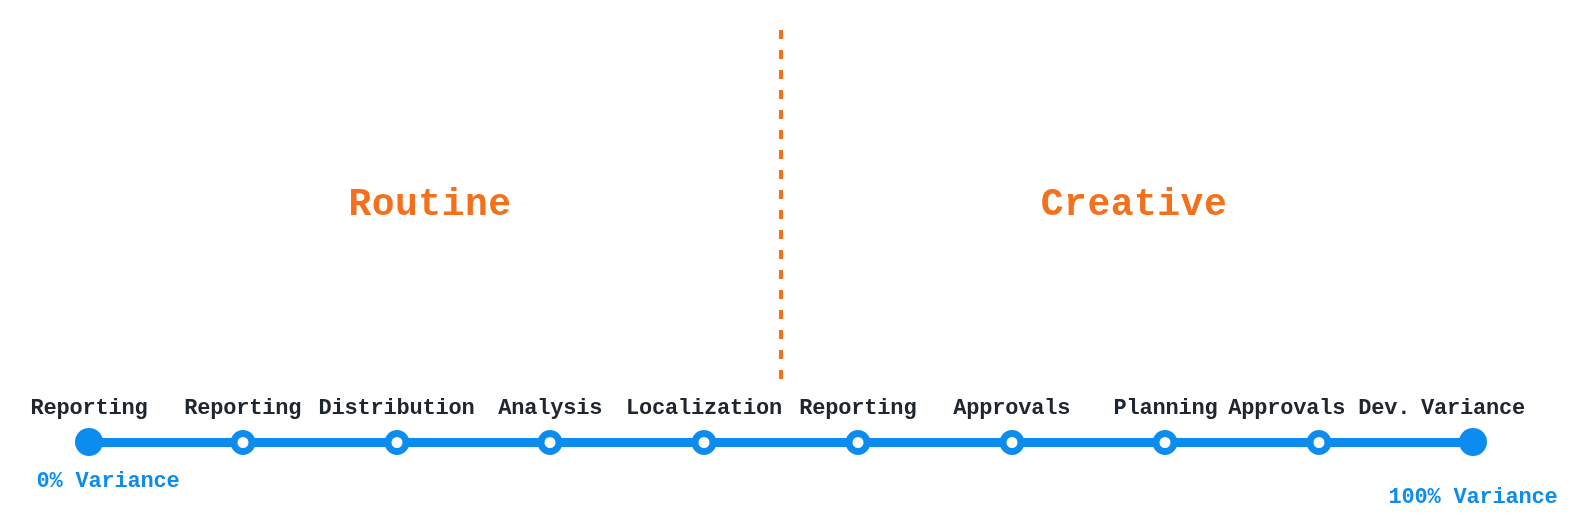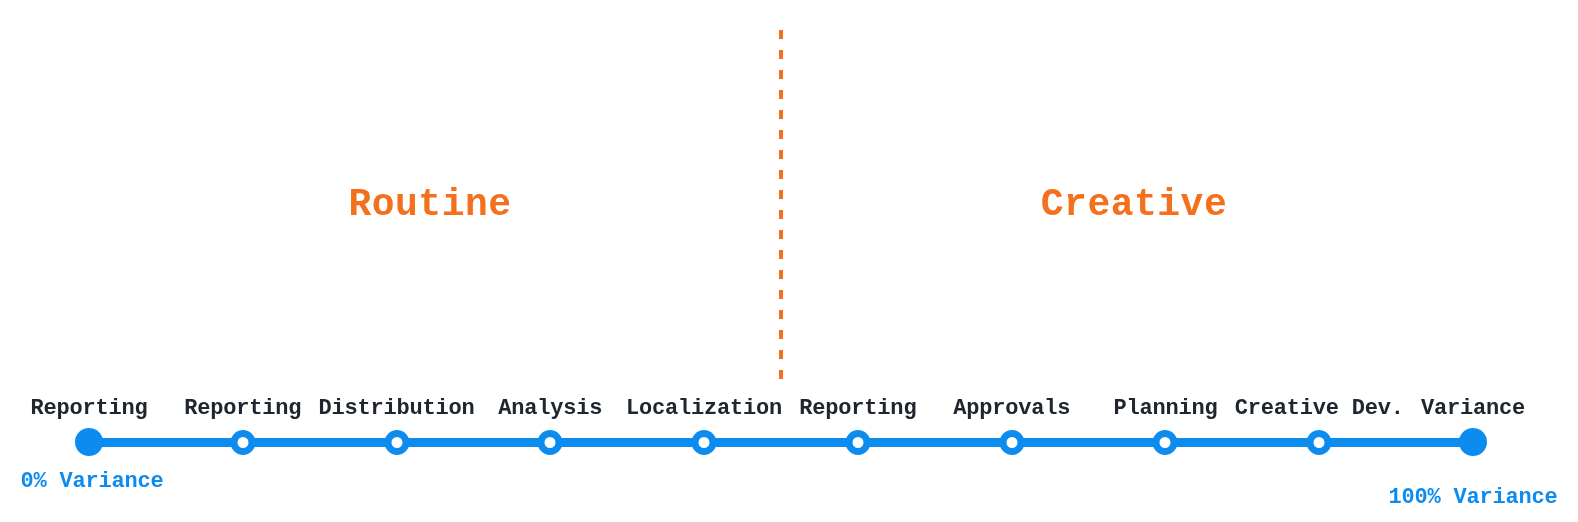--- a/index.html
+++ b/index.html
@@ -87,21 +87,21 @@
   .caption{
     position:absolute;
     top:469px;
     transform:translateX(-50%);
     font-weight:bold;
     font-size:22px;
     color:var(--blue);
     white-space:nowrap;
     letter-spacing:-0.2px;
   }
-  .caption.start{left:92px;text-align:center;}
+  .caption.start{left:108px;text-align:center;}
   .caption.end{left:1473px;margin-top:16px;}
 </style>
 </head>
 <body>
 
 <div class="canvas">
 
   <div class="divider"></div>
 
   <div class="zone-label left">Routine</div>
@@ -145,21 +145,21 @@
     <div class="stage-label">Approvals</div>
     <div class="stage-dot open"></div>
   </div>
 
   <div class="stage" style="left: 1165.44px;">
     <div class="stage-label">Planning</div>
     <div class="stage-dot open"></div>
   </div>
 
   <div class="stage" style="left: 1319.22px;">
-    <div class="stage-label">Creative Dev.</div>
+    <div class="stage-label">Approvals Dev.</div>
     <div class="stage-dot open"></div>
   </div>
 
   <div class="stage" style="left: 1473px;">
     <div class="stage-label">Variance</div>
     <div class="stage-dot filled"></div>
   </div>
 </div>
 
   <div class="caption start">0% Variance</div>

